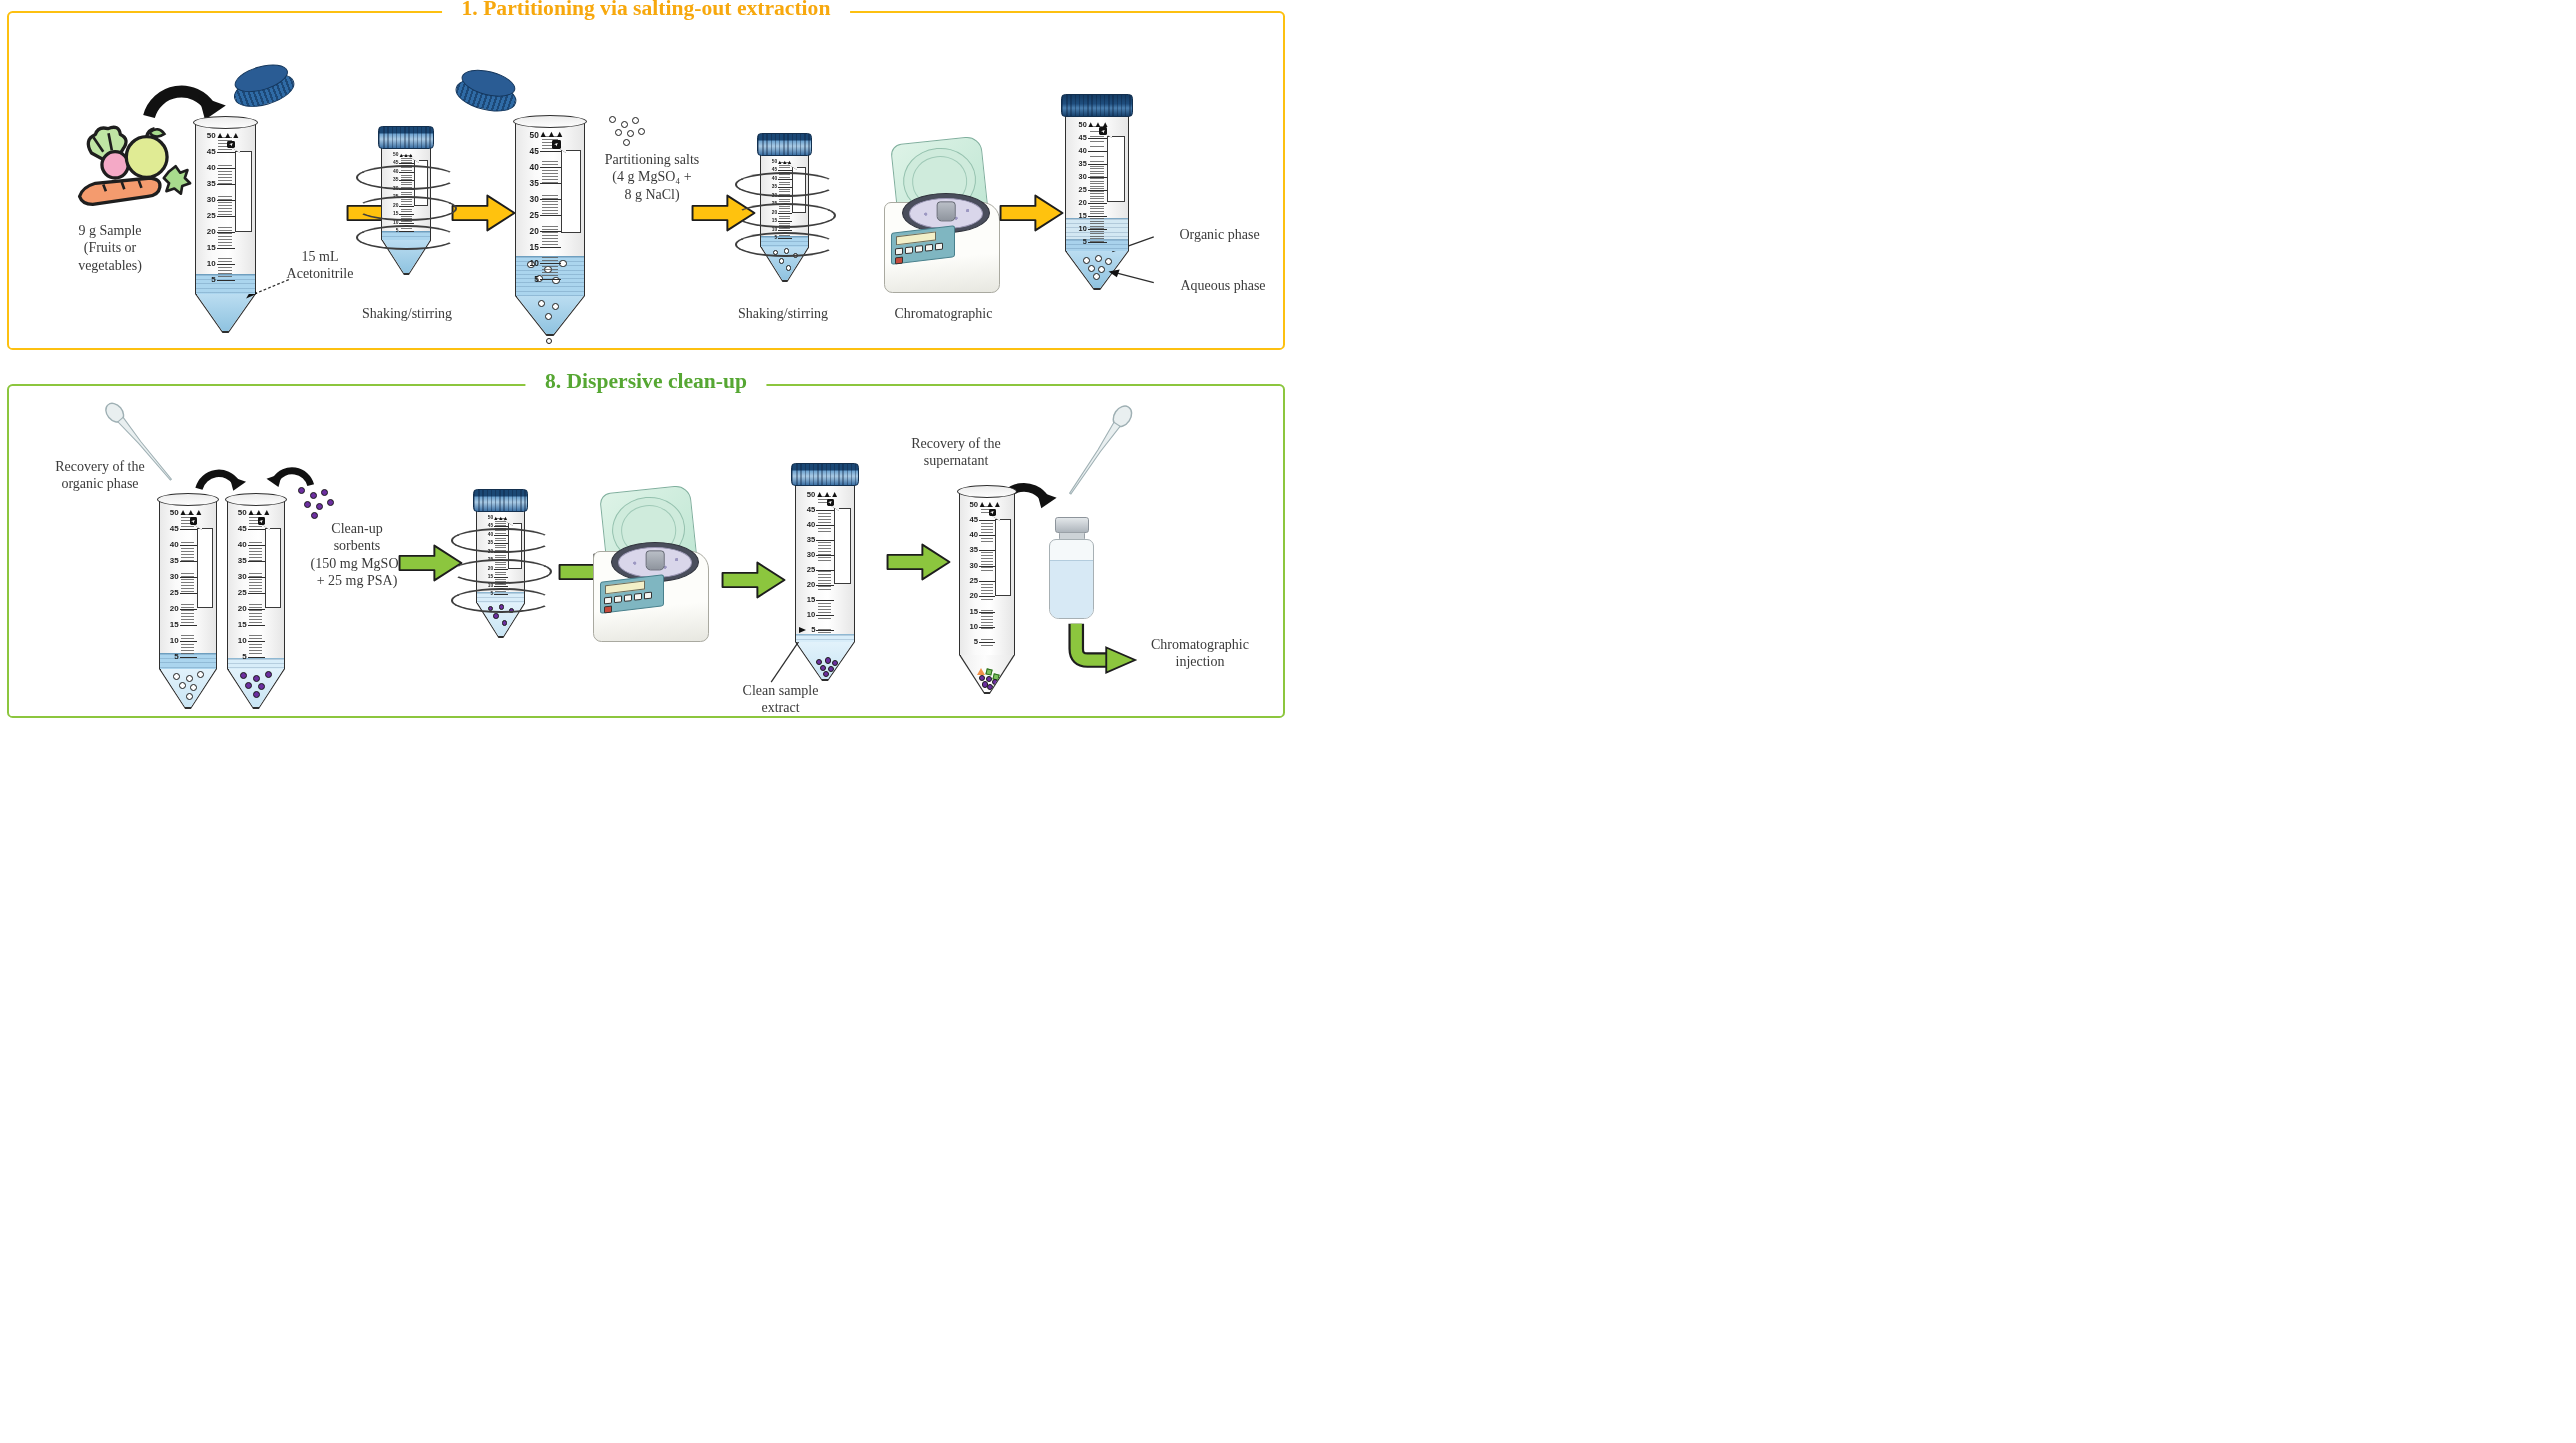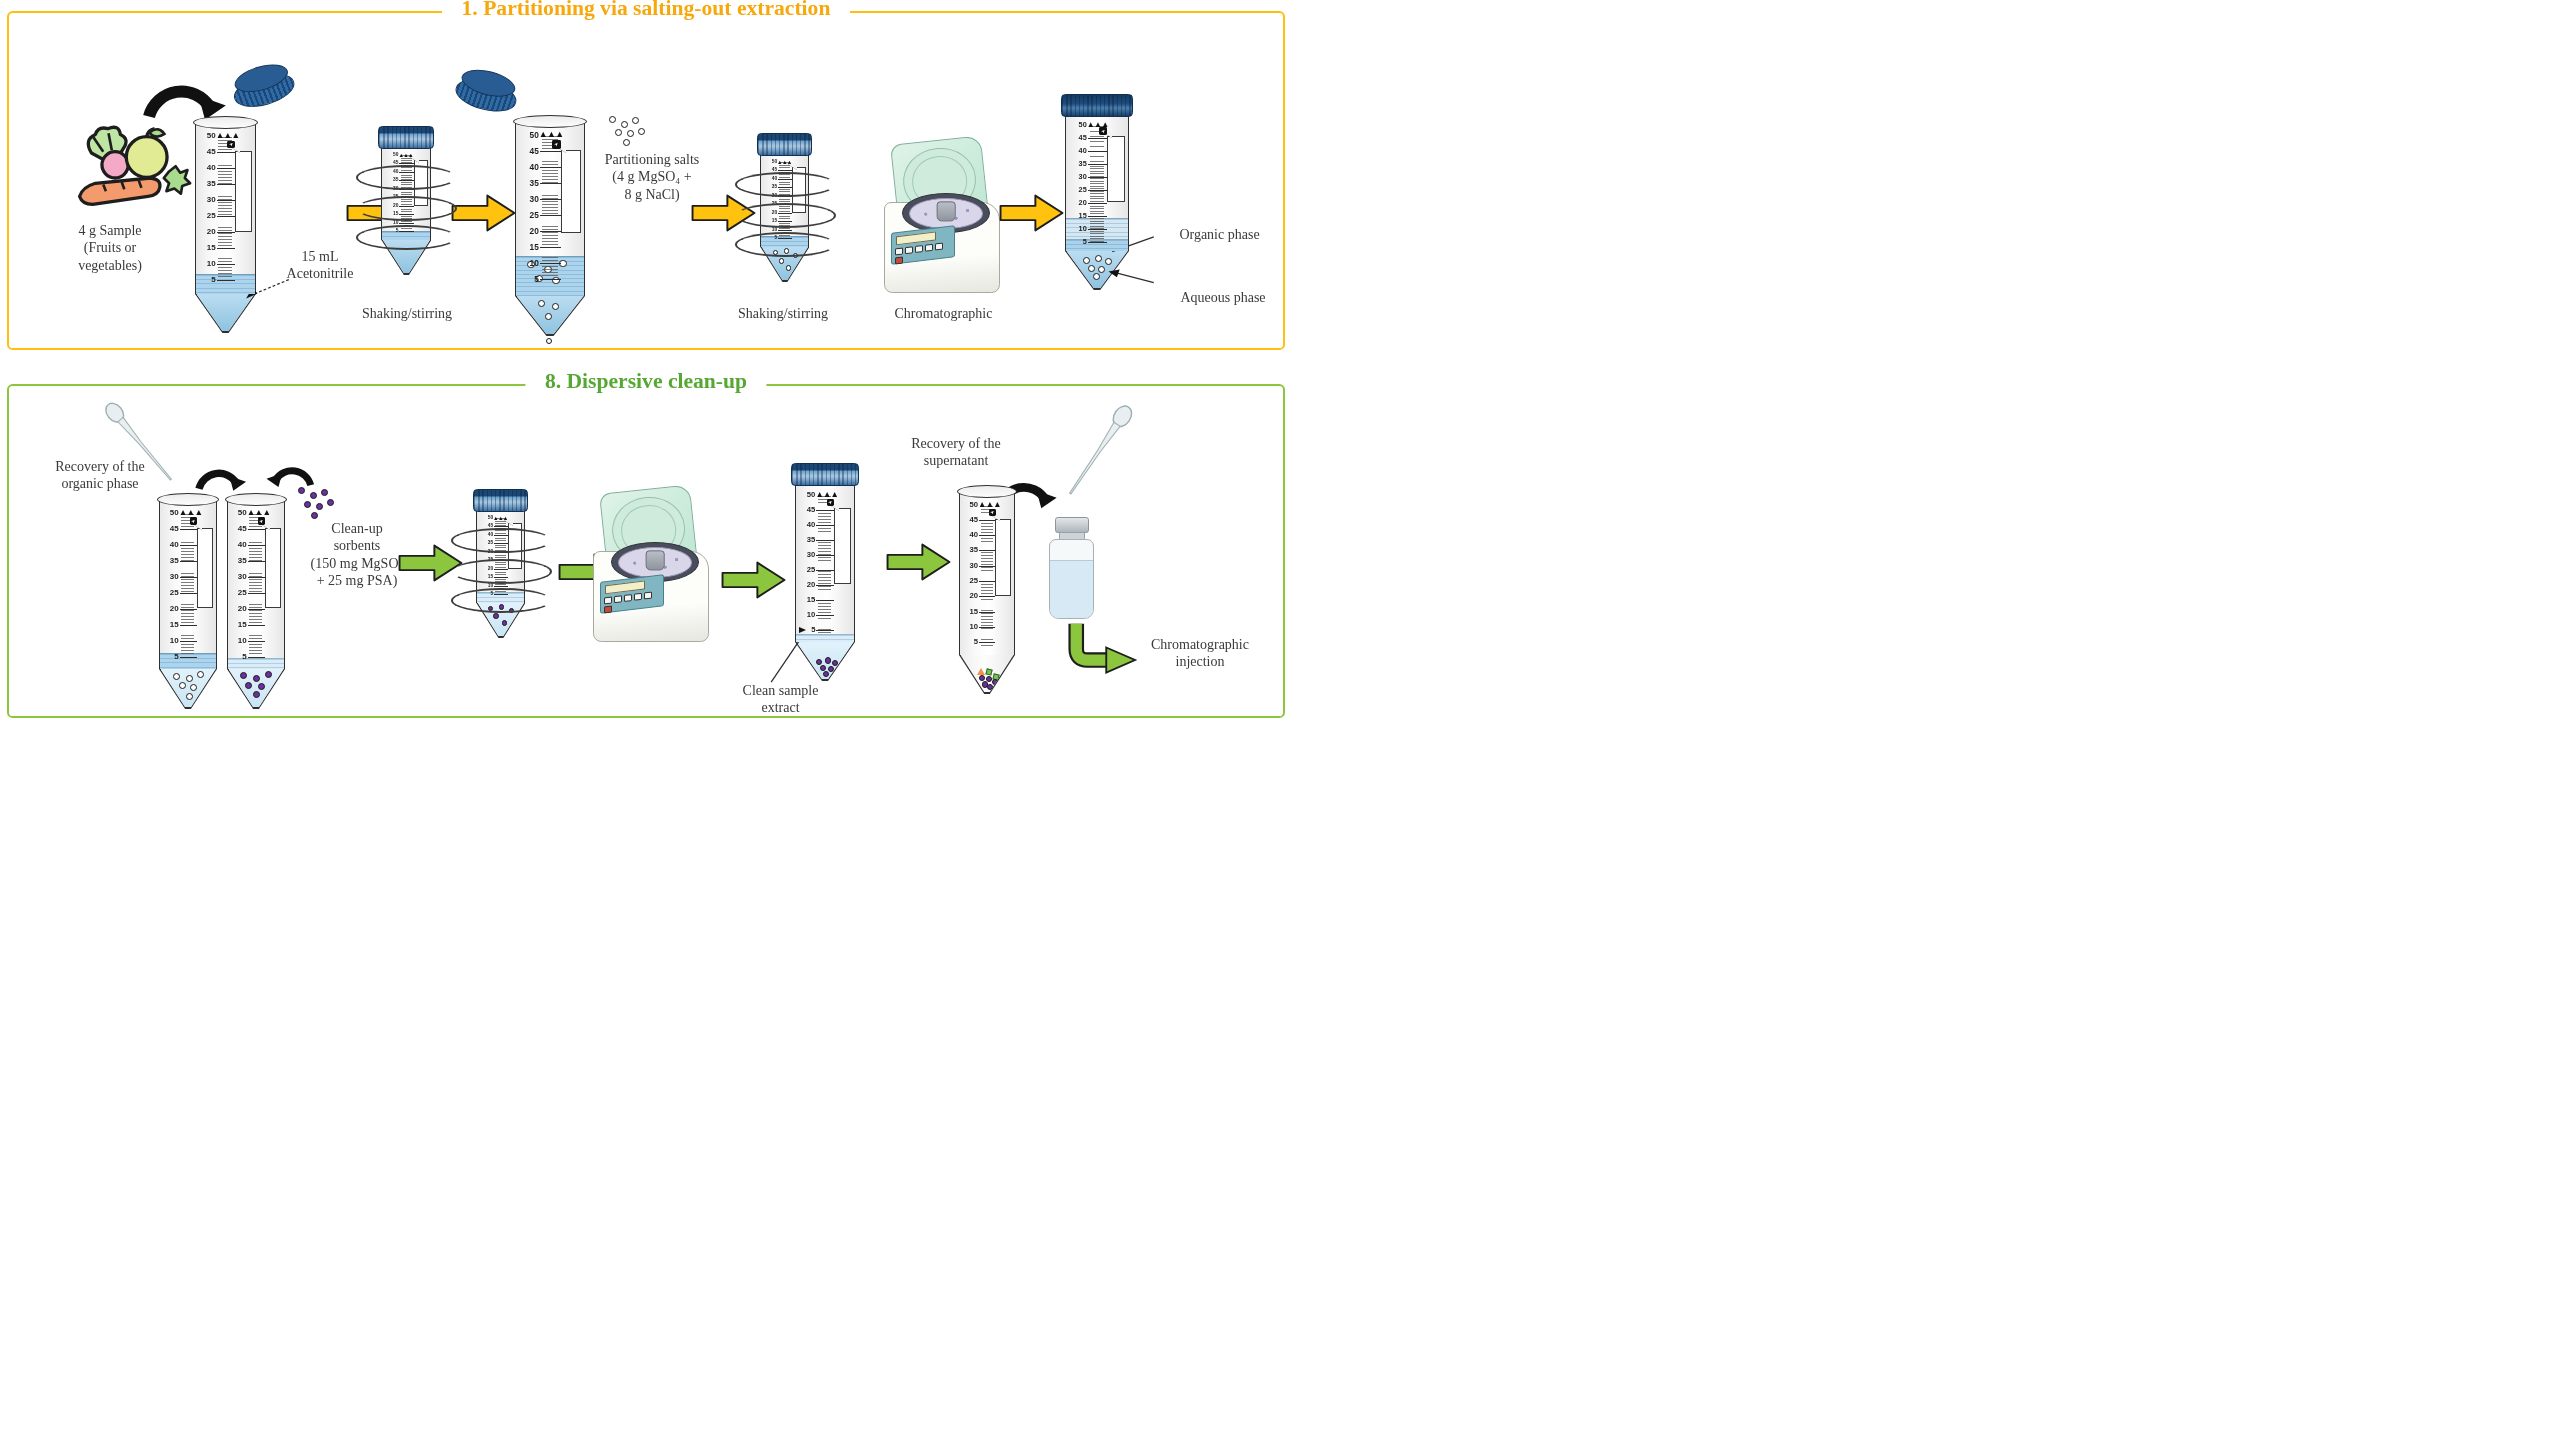--- a/index.html
+++ b/index.html
@@ -145,21 +145,21 @@
       <path d="M28 56 q-12 -20 6 -28 q4 -13 19 -9 q17 -7 19 9 q15 7 4 22 l-15 24 z" fill="#bfe5a4" stroke="#1e1e1e" stroke-width="5" stroke-linejoin="round"></path>
       <path d="M31 32 l15 22 M54 26 l5 26" stroke="#1e1e1e" stroke-width="4" fill="none"></path>
       <circle cx="64" cy="74" r="20" fill="#f4a9c6" stroke="#1e1e1e" stroke-width="5"></circle>
       <circle cx="112" cy="62" r="31" fill="#e0eb94" stroke="#1e1e1e" stroke-width="5"></circle>
       <path d="M112 31 q2 -10 12 -12" fill="none" stroke="#1e1e1e" stroke-width="5"></path>
       <path d="M116 25 q14 -11 23 2 q-13 9 -23 -2" fill="#a8db8d" stroke="#1e1e1e" stroke-width="4"></path>
       <path d="M146 84 l10 -8 7 10 11 -4 -4 12 8 8 -12 4 -2 12 -10 -8 -12 4 4 -12 -8 -8 z" fill="#a8db8d" stroke="#1e1e1e" stroke-width="4" stroke-linejoin="round"></path>
       <path d="M10 122 q4 -14 24 -20 l84 -8 q16 2 14 14 q-2 12 -18 14 l-84 12 q-16 0 -20 -12 z" fill="#f49b6e" stroke="#1e1e1e" stroke-width="5" stroke-linejoin="round"></path>
       <path d="M46 104 l4 10 M74 100 l4 11 M100 98 l4 11" stroke="#1e1e1e" stroke-width="4"></path>
     </svg>
-    <div class="lbl" style="left:28px;top:209px;width:146px">4 g Sample
+    <div class="lbl" style="left:28px;top:209px;width:146px">9 g Sample
 (Fruits or
 vegetables)</div>
 
     <div class="arc" style="left:132px;top:46px;width:88px;height:64px">
       <svg viewBox="0 0 110 76">
           <path d="M10 70 A42 42 0 0 1 86 58" fill="none" stroke="#111" stroke-width="15"></path>
       <polygon points="72 44 106 56 80 74" fill="#111"></polygon>
         </svg>
     </div>
     <div class="capfloat" style="left:223px;top:53px;transform:rotate(-16deg)">
@@ -508,21 +508,21 @@
         </div>
       </div>
     </div>
     <div class="lbl" style="left:1146px;top:213px;width:129px">Organic phase</div>
     <div class="ann" style="left:1100px;top:221px;width:49px;height:21px">
       <svg viewBox="0 0 70 30">
           <line x1="64" y1="4" x2="14" y2="22" stroke="#2e2e2e" stroke-width="1.8"></line>
       <polygon points="4,26 20,21 14,12" fill="#111"></polygon>
         </svg>
     </div>
-    <div class="lbl" style="left:1146px;top:276px;width:136px">Aqueous phase</div>
+    <div class="lbl" style="left:1146px;top:264px;width:136px">Aqueous phase</div>
     <div class="ann" style="left:1096px;top:253px;width:53px;height:19.5px">
       <svg viewBox="0 0 76 28">
           <line x1="70" y1="24" x2="16" y2="10" stroke="#2e2e2e" stroke-width="1.8"></line>
       <polygon points="5,8 21,5 17,16" fill="#111"></polygon>
         </svg>
     </div>
   </div>
 
   <div class="panel p2">
     <div class="ptitle t2">8. Dispersive clean-up</div>

